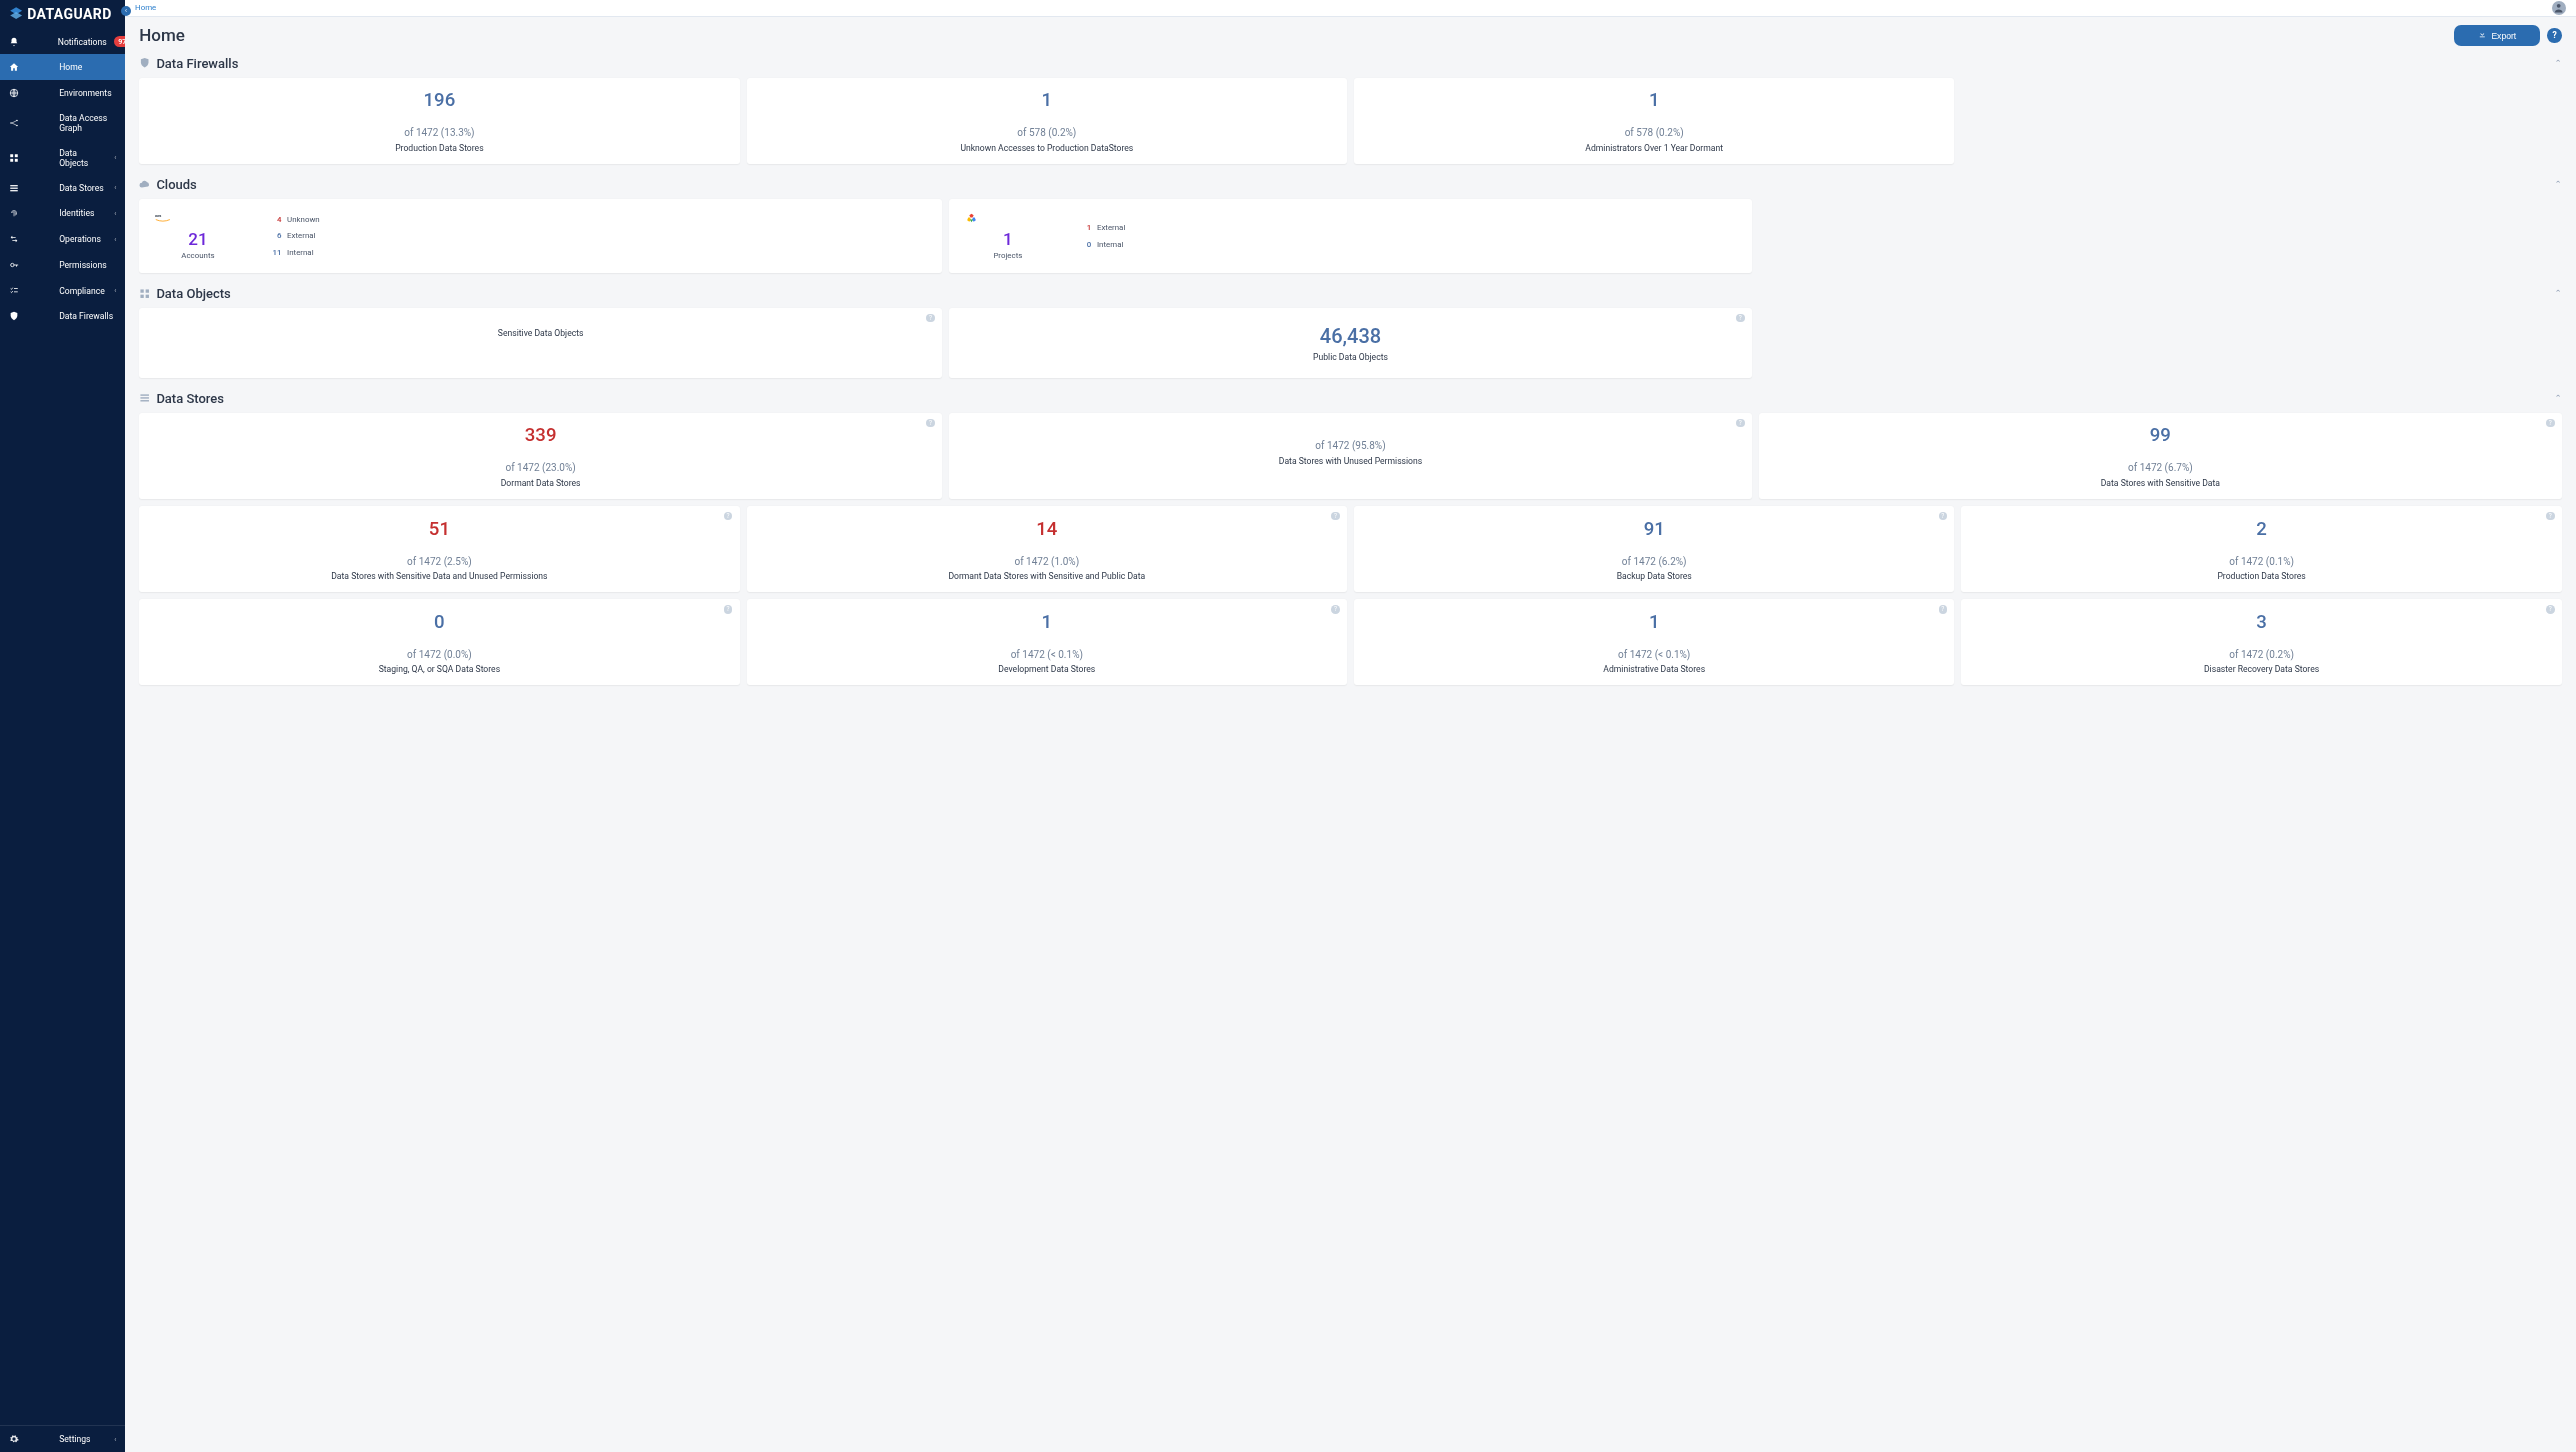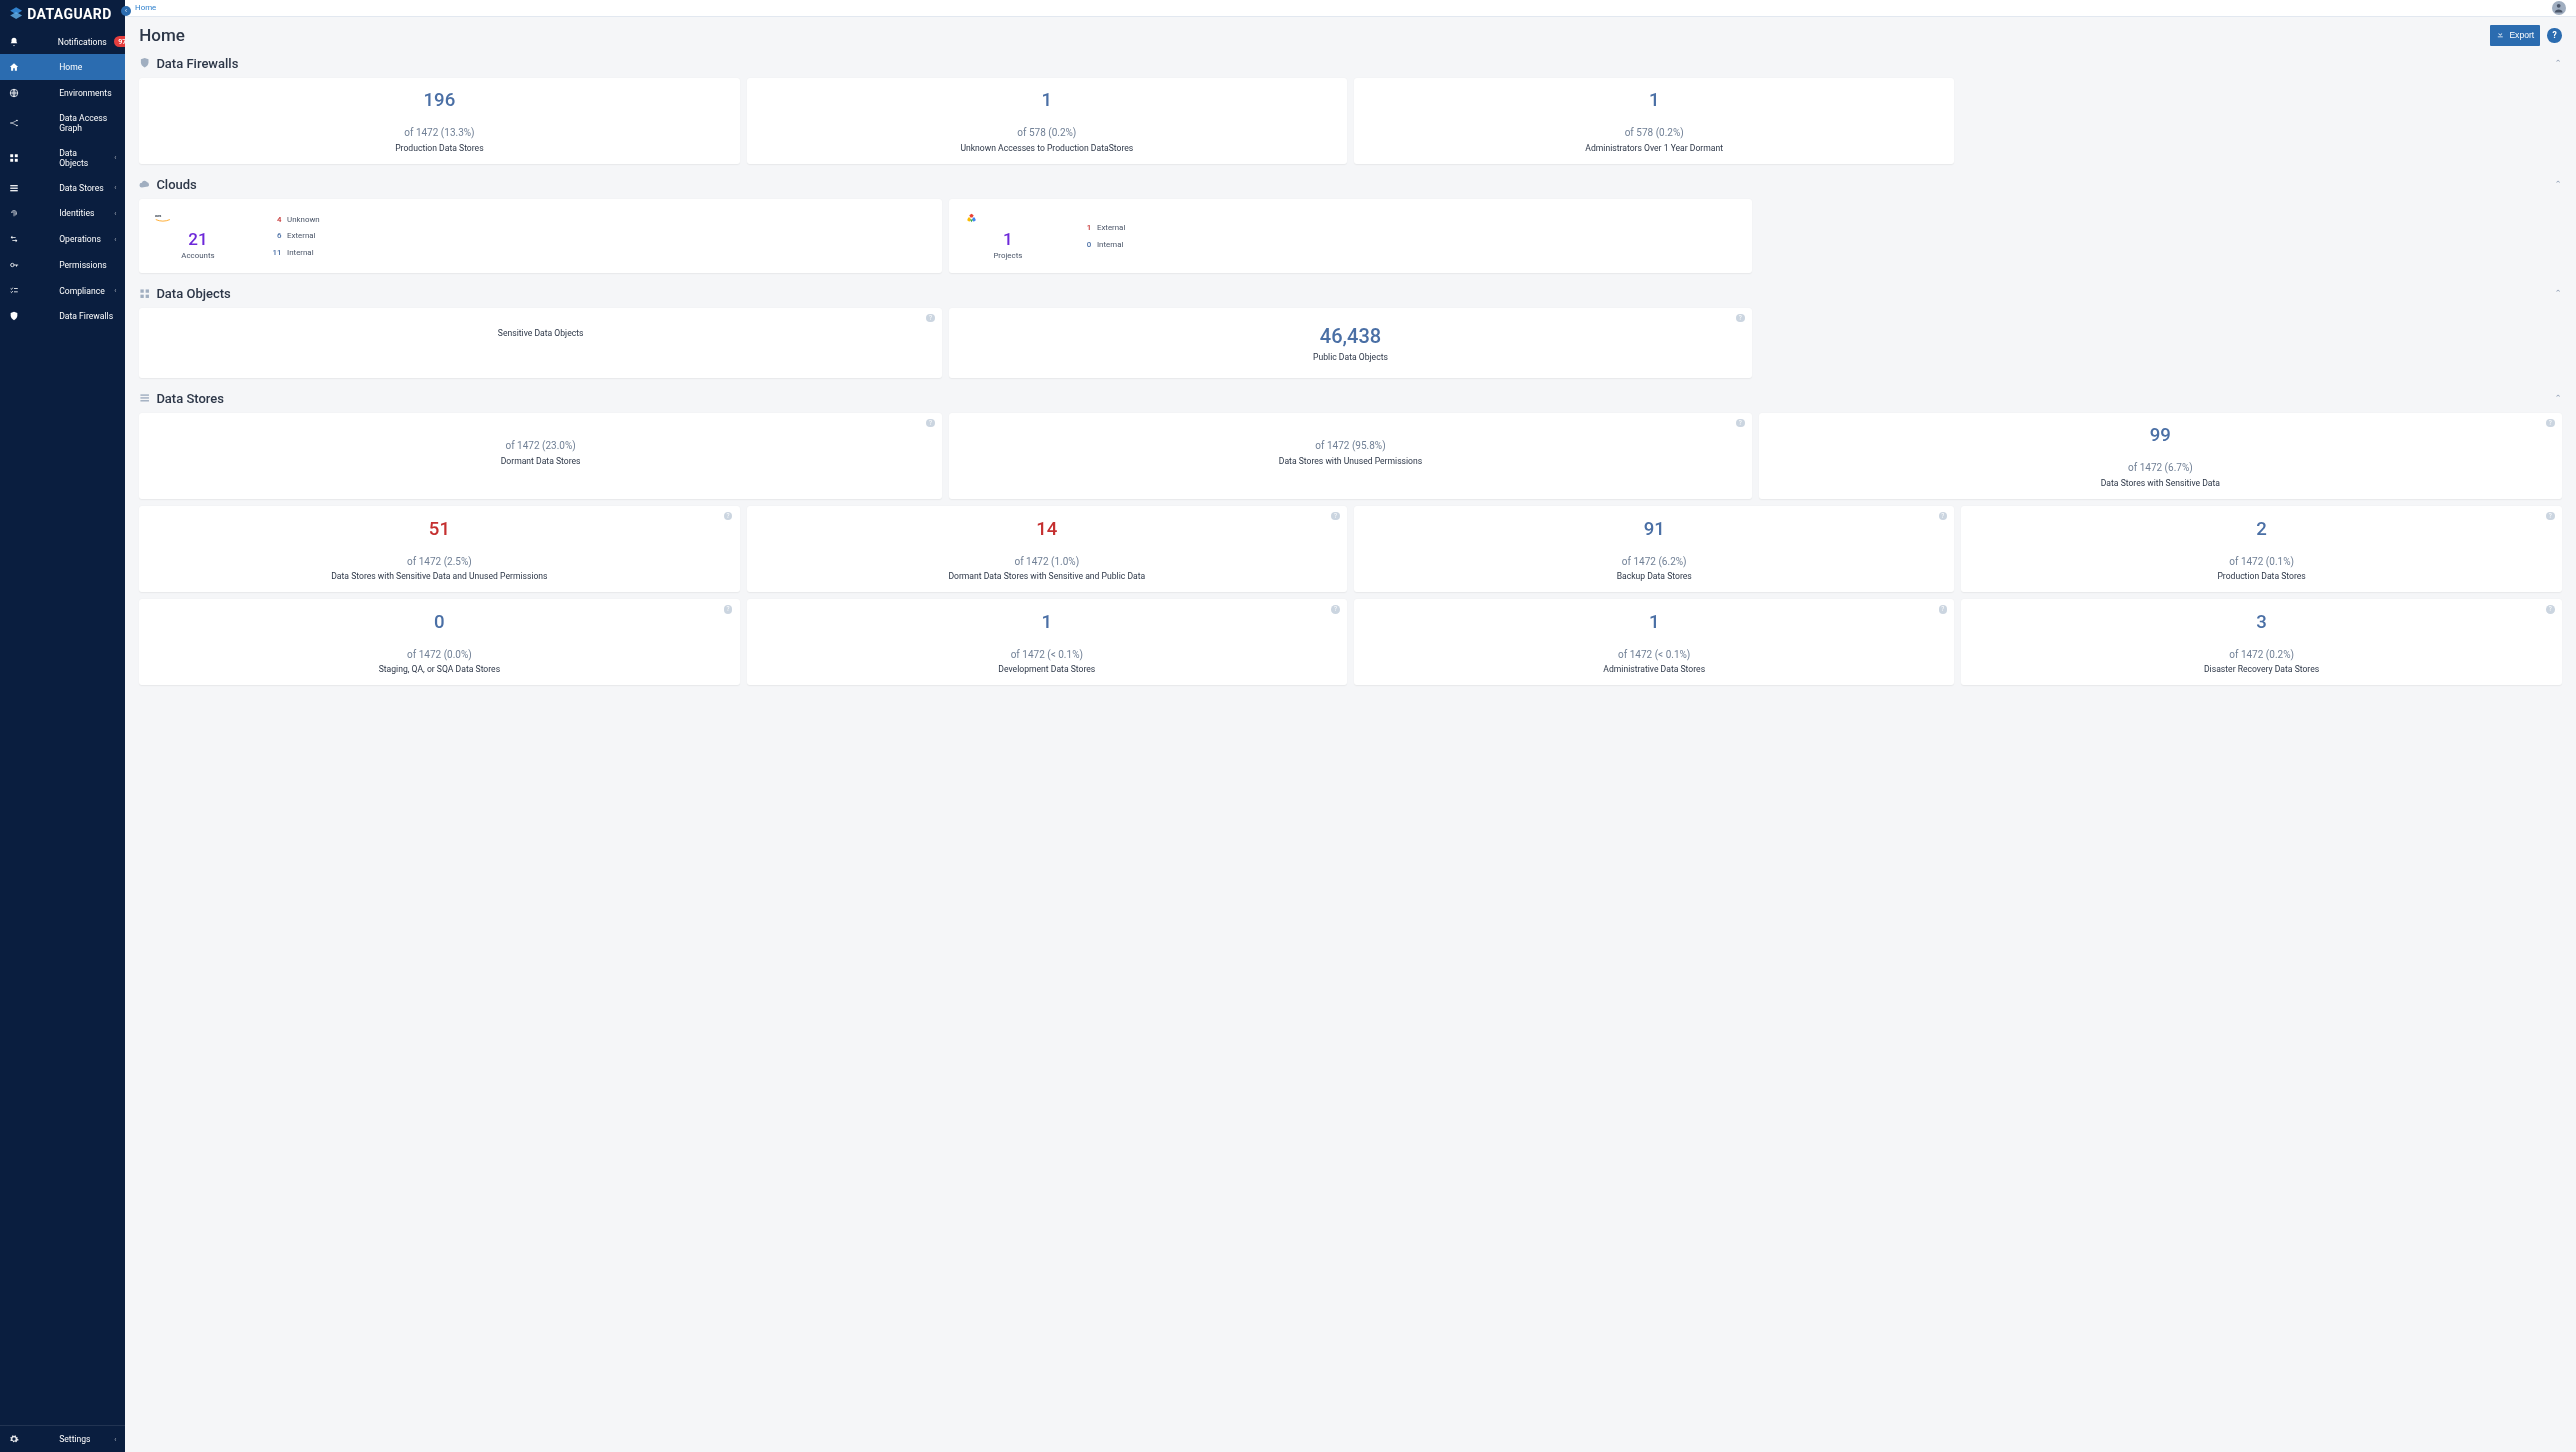--- a/index.html
+++ b/index.html
@@ -23,21 +23,21 @@
 
 .main { margin-left: 125px; flex: 1; display: flex; flex-direction: column; }
 .topbar { height: 16.5px; background: #fff; border-bottom: 0.7px solid #e2e8f0; display: flex; align-items: center; padding: 0 10px; font-size: 7.9px; }
 .breadcrumb a { color: #3182ce; text-decoration: none; }
 .topbar-right { margin-left: auto; }
 .avatar { width: 14.3px; height: 14.3px; border-radius: 50%; background: #a0aec0; display: flex; align-items: center; justify-content: center; }
 .content { padding: 8.6px 14.3px 29px; }
 .page-header { display: flex; align-items: center; margin-bottom: 10px; }
 .page-title { font-size: 17px; font-weight: 500; color: #2d3748; }
 .header-actions { margin-left: auto; display: flex; gap: 7.2px; align-items: center; }
-.btn-export { background: #2b6cb0; color: #fff; border: none; border-radius: 1px; padding: 5px 6px; font-size: 8.6px; display: flex; align-items: center; gap: 4.3px; cursor: pointer; }
+.btn-export { background: #2b6cb0; color: #fff; border: none; border-radius: 7px; padding: 5px 24px; font-size: 8.6px; display: flex; align-items: flex-end; gap: 4.3px; cursor: pointer; }
 .help-circle { width: 14.3px; height: 14.3px; border-radius: 50%; background: #2b6cb0; color: #fff; display: flex; align-items: center; justify-content: center; font-size: 8.6px; font-weight: 700; cursor: pointer; }
 
 
 .section { margin-bottom: 13px; }
 .section-header { display: flex; align-items: center; gap: 5.7px; margin-bottom: 7.2px; cursor: pointer; }
 .section-icon { color: #a0aec0; width: 11.4px; height: 11.4px; display: flex; align-items: center; }
 .section-title { font-size: 13px; font-weight: 500; color: #2d3748; }
 .section-collapse { margin-left: auto; color: #94a3b8; font-size: 8.6px; }
 
 
@@ -356,20 +356,21 @@
                 <rect x="3" y="11" width="18" height="3"></rect>
                 <rect x="3" y="17" width="18" height="3"></rect>
               </svg>
             </span>
           <span class="section-title">Data Stores</span>
           <span class="section-collapse">⌃</span>
         </div>
         <div class="grid grid-3" style="margin-bottom:7.2px;">
           <div class="card">
               <span class="help-hint">?</span>
+            <div class="stat-value red">339</div>
             <div class="stat-sub">of 1472 (23.0%)</div>
             <div class="stat-label">Dormant Data Stores</div>
           </div>
           <div class="card">
               <span class="help-hint">?</span>
             <div class="stat-sub">of 1472 (95.8%)</div>
             <div class="stat-label">Data Stores with Unused Permissions</div>
           </div>
           <div class="card">
               <span class="help-hint">?</span>

